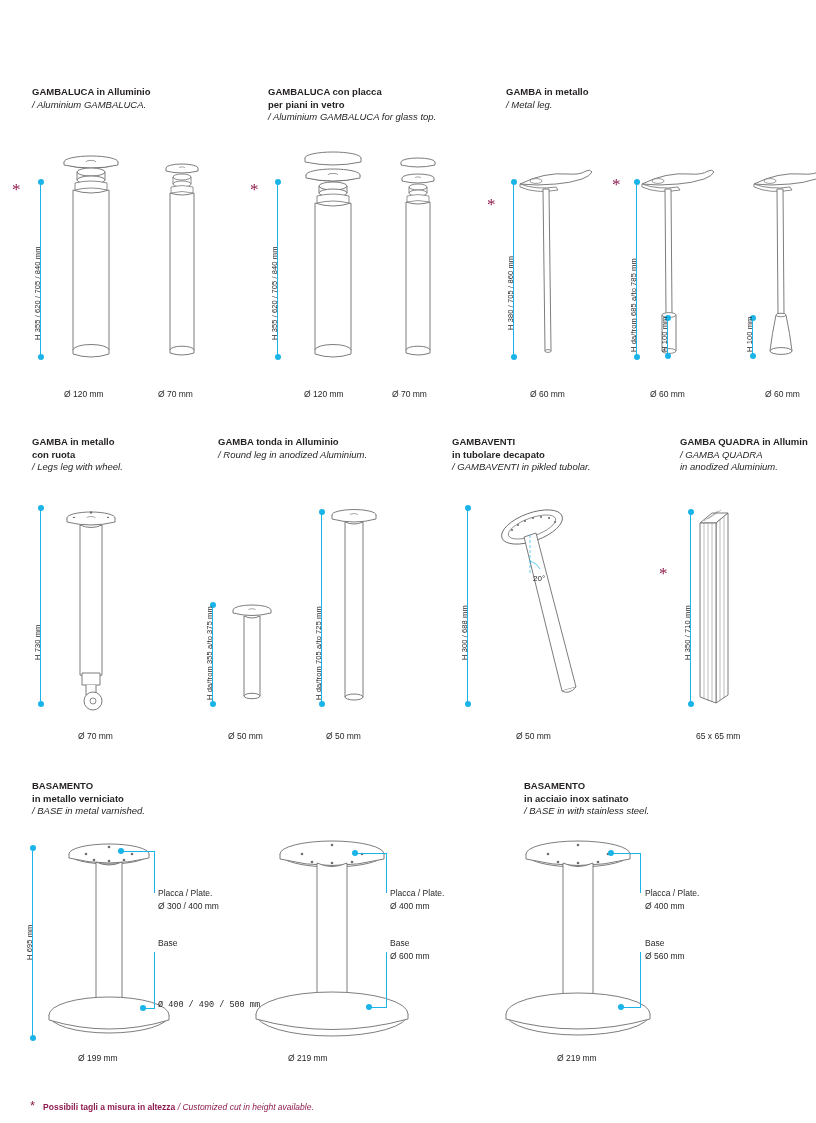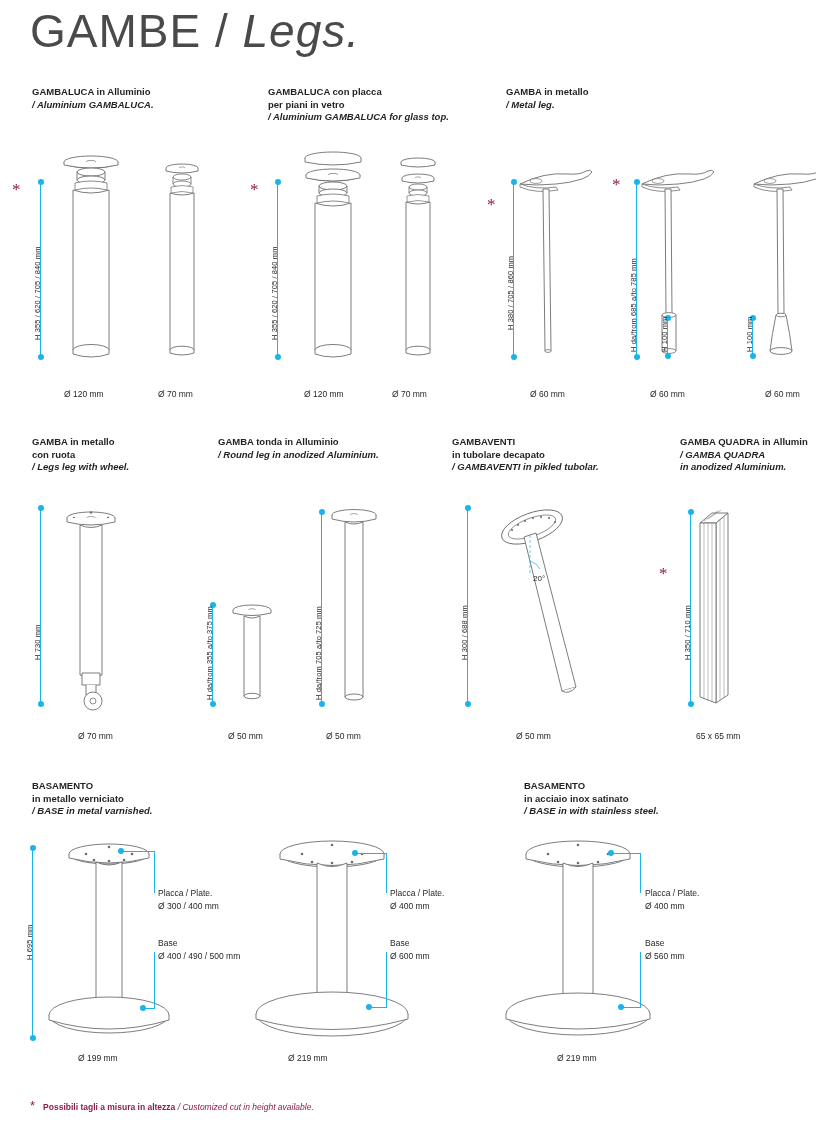--- a/index.html
+++ b/index.html
@@ -18,21 +18,21 @@
   .page-title {
     position:absolute; left:30px; top:4px;
     font-size:46px; font-weight:300; letter-spacing:1px;
     color:#4a4a4a; white-space:nowrap;
   }
   .page-title .ital { font-style: italic; }
 
   
   .hd { position:absolute; font-size:9.5px; line-height:12.5px; }
   .hd b { font-weight:bold; display:block; }
-  .hd i { font-style:italic; display:block; color:#231f20;font-weight:bold; }
+  .hd i { font-style:italic; display:block; color:#231f20; }
 
   
   .cap {
     position:absolute; font-size:8.5px; color:#231f20; white-space:nowrap;
   }
 
   
   .vlabel {
     position:absolute; font-size:7.5px; white-space:nowrap;
     transform-origin: 0 0; transform: rotate(-90deg);
@@ -70,23 +70,20 @@
   .footer i { font-style:italic; font-weight:normal; }
 
   svg { display:block; }
   .art { position:absolute; }
 </style>
 </head>
 <body>
 
 <div class="page">
 
-  <div class="page-title">
-    <span>GAMBE</span><span> / </span><span class="ital">Legs.</span>
-  </div>
 
   <div class="hd" style="left:32px; top:86px;">
     <b>GAMBALUCA in Alluminio</b>
     <i>/ Aluminium GAMBALUCA.</i>
   </div>
 
   <div class="hd" style="left:268px; top:86px;">
     <b>GAMBALUCA con placca</b>
     <b>per piani in vetro</b>
     <i>/ Aluminium GAMBALUCA for glass top.</i>
@@ -347,21 +344,21 @@
   <div class="leaddot" style="left:118px; top:848px;"></div>
   <div class="leader" style="left:121px; top:851px; width:34px; height:1px;"></div>
   <div class="leader" style="left:154px; top:851px; width:1px; height:42px;"></div>
   <div class="cap" style="left:158px; top:888px;">Placca / Plate.</div>
   <div class="cap" style="left:158px; top:901px;">Ø 300 / 400 mm</div>
 
   <div class="leaddot" style="left:140px; top:1005px;"></div>
   <div class="leader" style="left:143px; top:1008px; width:12px; height:1px;"></div>
   <div class="leader" style="left:154px; top:952px; width:1px; height:57px;"></div>
   <div class="cap" style="left:158px; top:938px;">Base</div>
-  <div class="cap" style="left:158px; top:951px;">Ø 400 / 490 / 500 mm</div>
+  <div class="cap" style="left:158px; top:1000px;font-family:Liberation Mono, monospace;">Ø 400 / 490 / 500 mm</div>
 
   <div class="cap" style="left:78px; top:1053px;">Ø 199 mm</div>
 
   <svg class="art" style="left:252px; top:840px;" width="160" height="200" viewBox="0 0 160 200">
     <ellipse cx="80" cy="14" rx="52" ry="13" fill="#fff" stroke="#6d6e71" stroke-width="0.9"></ellipse>
     <path d="M28 14 L28 19 Q80 32 132 19 L132 14" fill="#fff" stroke="#6d6e71" stroke-width="0.9"></path>
     <circle cx="50" cy="14" r="1.3" fill="#6d6e71"></circle>
       <circle cx="110" cy="14" r="1.3" fill="#6d6e71"></circle>
     <circle cx="80" cy="5" r="1.3" fill="#6d6e71"></circle>
       <circle cx="80" cy="23" r="1.3" fill="#6d6e71"></circle>

